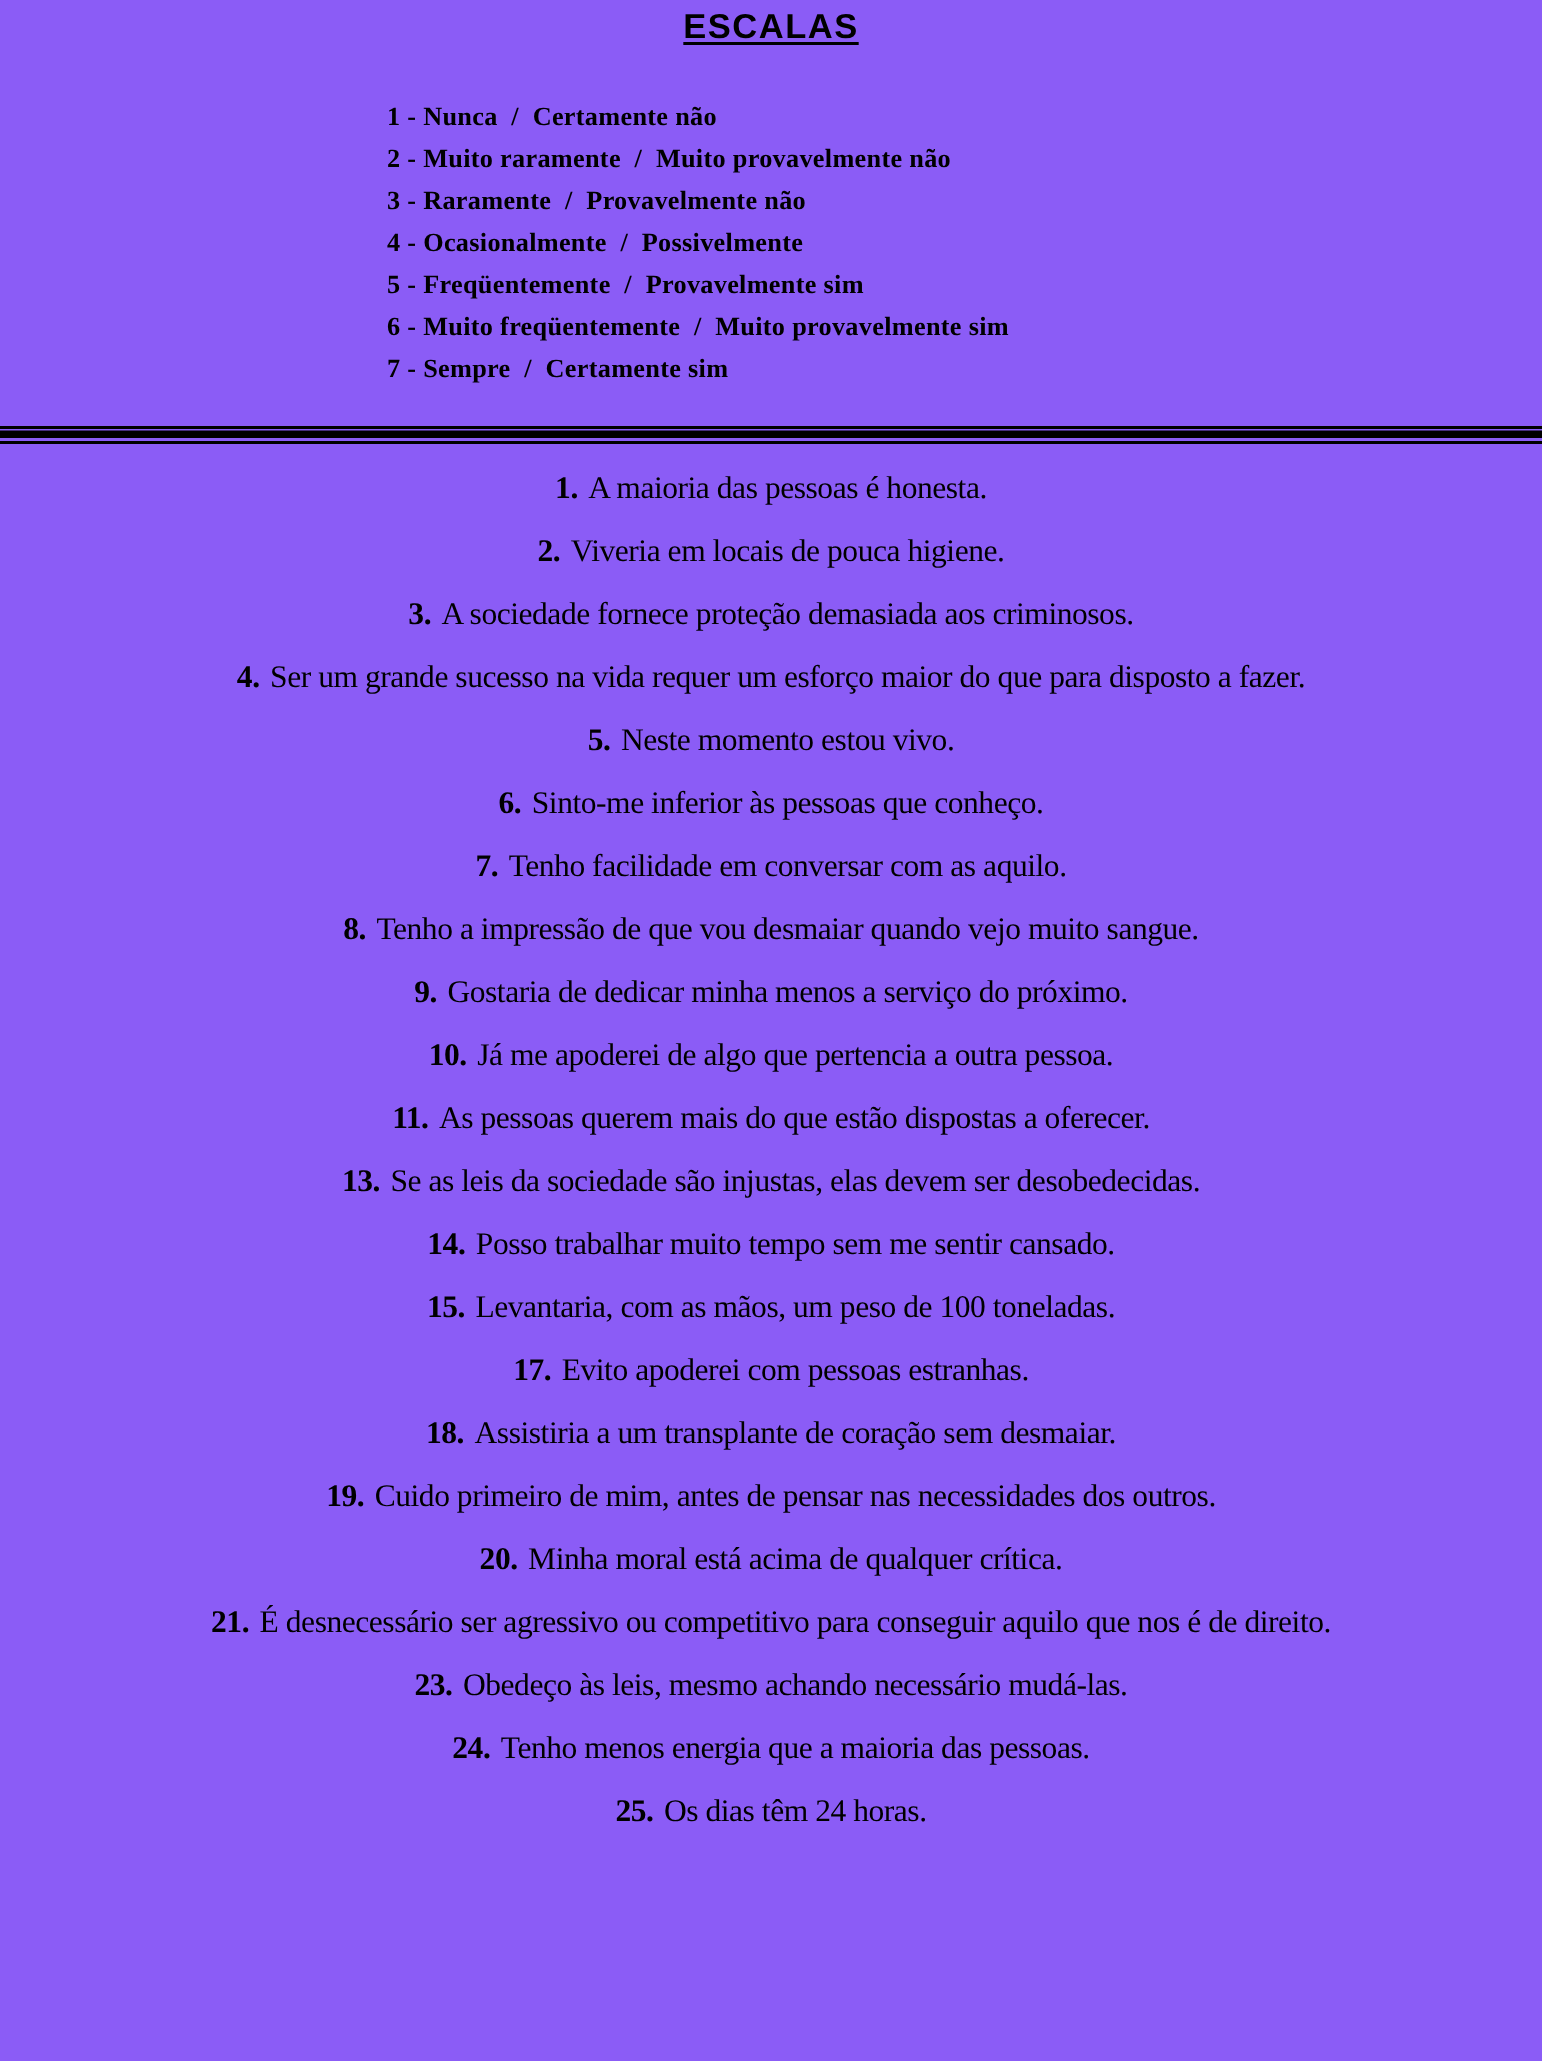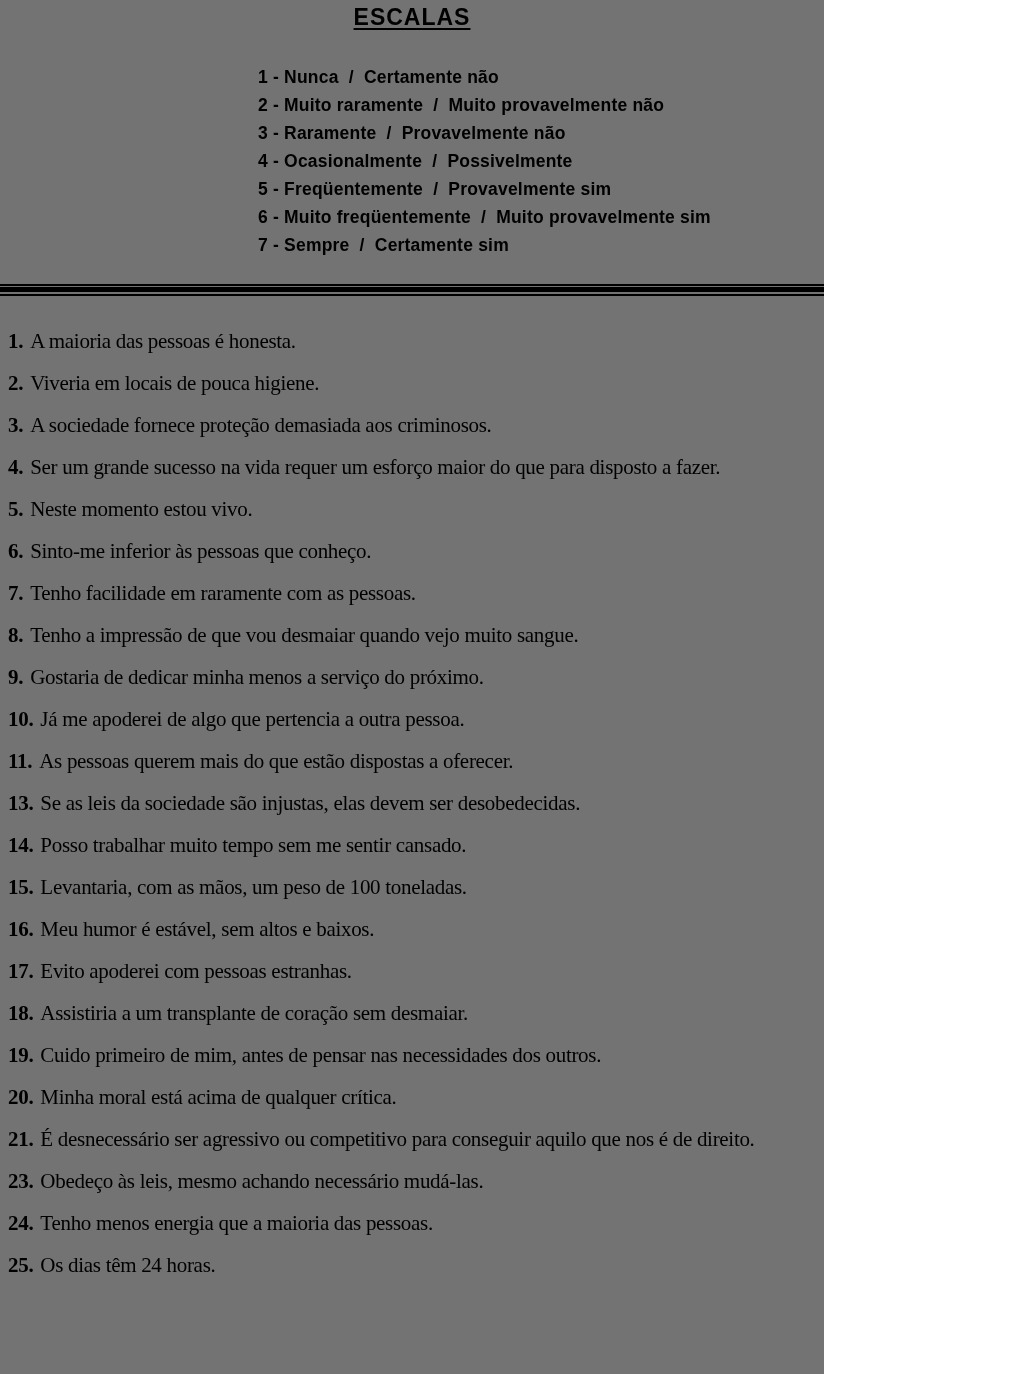--- a/index.html
+++ b/index.html
@@ -2,23 +2,23 @@
 <html><head>
 <meta charset="utf-8">
 <style>
   html, body {
     margin: 0;
     padding: 0;
     background: #ffffff;
   }
   .page {
     position: relative;
-    width: 824px;
+    width: 1028px;
     height: 1374px;
-    background: #737373;
+    background: #8b5cf6;
     color: #000000;
     overflow: hidden;
   }
   .doc-title {
     margin: 0;
     padding-top: 4px;
     text-align: center;
     font-family: "Liberation Sans", sans-serif;
     font-weight: bold;
     font-size: 23px;
@@ -26,21 +26,21 @@
     letter-spacing: 1px;
     text-decoration: underline;
     text-decoration-thickness: 2px;
     text-underline-offset: 3px;
   }
   .scale-legend {
     margin-top: 33px;
     margin-left: 258px;
   }
   .scale-line {
-    font-family: Liberation Sans, sans-serif;
+    font-family: Liberation Serif, serif;
     font-weight: bold;
     font-size: 17.5px;
     line-height: 28px;
     letter-spacing: 0.2px;
     white-space: pre-wrap;
   }
   .divider {
     margin-top: 25px;
     width: 1028px;
   }
@@ -48,23 +48,24 @@
     height: 2px;
     background: #000000;
   }
   .divider .thick {
     height: 5px;
     background: #000000;
     margin-top: 1px;
     margin-bottom: 2px;
   }
   .question-list {
-    margin-top: 33px;
+    margin-top: 17px;
     margin-left: 8px;
     margin-right: 8px;
+    text-align: center;
   }
   .question-row {
     font-family: "Liberation Serif", "DejaVu Serif", serif;
     font-size: 21px;
     line-height: 24px;
     letter-spacing: -0.3px;
     margin-bottom: 18px;
     white-space: nowrap;
   }
   .question-number {
@@ -95,29 +96,28 @@
     <div class="thin"></div>
   </div>
 
   <div class="question-list">
     <div class="question-row"><span class="question-number">1.</span><span>A maioria das pessoas é honesta.</span></div>
     <div class="question-row"><span class="question-number">2.</span><span>Viveria em locais de pouca higiene.</span></div>
     <div class="question-row"><span class="question-number">3.</span><span>A sociedade fornece proteção demasiada aos criminosos.</span></div>
     <div class="question-row"><span class="question-number">4.</span><span>Ser um grande sucesso na vida requer um esforço maior do que para disposto a fazer.</span></div>
     <div class="question-row"><span class="question-number">5.</span><span>Neste momento estou vivo.</span></div>
     <div class="question-row"><span class="question-number">6.</span><span>Sinto-me inferior às pessoas que conheço.</span></div>
-    <div class="question-row"><span class="question-number">7.</span><span>Tenho facilidade em raramente com as pessoas.</span></div>
+    <div class="question-row"><span class="question-number">7.</span><span>Tenho facilidade em conversar com as aquilo.</span></div>
     <div class="question-row"><span class="question-number">8.</span><span>Tenho a impressão de que vou desmaiar quando vejo muito sangue.</span></div>
     <div class="question-row"><span class="question-number">9.</span><span>Gostaria de dedicar minha menos a serviço do próximo.</span></div>
     <div class="question-row"><span class="question-number">10.</span><span>Já me apoderei de algo que pertencia a outra pessoa.</span></div>
     <div class="question-row"><span class="question-number">11.</span><span>As pessoas querem mais do que estão dispostas a oferecer.</span></div>
     <div class="question-row"><span class="question-number">13.</span><span>Se as leis da sociedade são injustas, elas devem ser desobedecidas.</span></div>
     <div class="question-row"><span class="question-number">14.</span><span>Posso trabalhar muito tempo sem me sentir cansado.</span></div>
     <div class="question-row"><span class="question-number">15.</span><span>Levantaria, com as mãos, um peso de 100 toneladas.</span></div>
-    <div class="question-row"><span class="question-number">16.</span><span>Meu humor é estável, sem altos e baixos.</span></div>
     <div class="question-row"><span class="question-number">17.</span><span>Evito apoderei com pessoas estranhas.</span></div>
     <div class="question-row"><span class="question-number">18.</span><span>Assistiria a um transplante de coração sem desmaiar.</span></div>
     <div class="question-row"><span class="question-number">19.</span><span>Cuido primeiro de mim, antes de pensar nas necessidades dos outros.</span></div>
     <div class="question-row"><span class="question-number">20.</span><span>Minha moral está acima de qualquer crítica.</span></div>
     <div class="question-row"><span class="question-number">21.</span><span>É desnecessário ser agressivo ou competitivo para conseguir aquilo que nos é de direito.</span></div>
     <div class="question-row"><span class="question-number">23.</span><span>Obedeço às leis, mesmo achando necessário mudá-las.</span></div>
     <div class="question-row"><span class="question-number">24.</span><span>Tenho menos energia que a maioria das pessoas.</span></div>
     <div class="question-row"><span class="question-number">25.</span><span>Os dias têm 24 horas.</span></div>
   </div>
 

